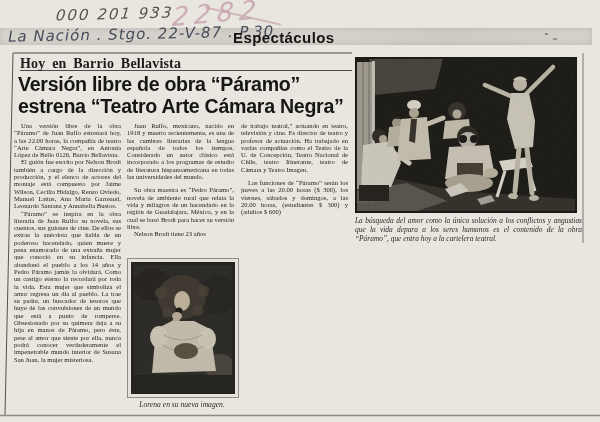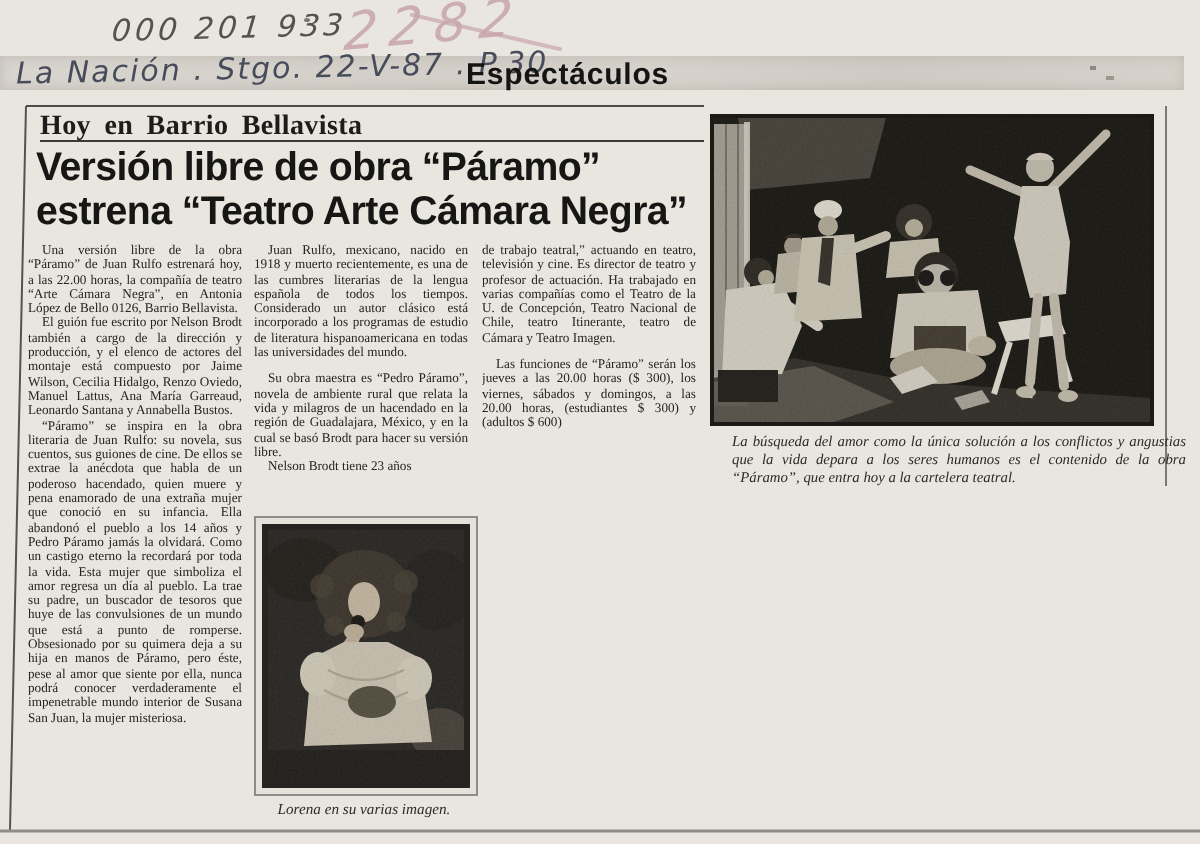--- a/index.html
+++ b/index.html
@@ -67,21 +67,20 @@
   .col3{left:241px; height:125px;}
   
   .photo-main{
     left:355px; top:57px; width:218px; height:152px;
     border:2px solid #1b1a17; background:#15140f;
   }
   .caption-main{
     left:355px; top:216px; width:227px; height:30px; overflow:hidden;
     font-style:italic; font-size:7.4px; line-height:9.2px; color:#2b2a27;
     text-align:justify;
-    margin-left:11px;
   }
   .photo-inset{
     left:127px; top:258px; width:104px; height:132px;
     border:1px solid #8f8c85; background:#262420; padding:3px;
     background-clip:content-box; box-shadow:inset 0 0 0 3px #e5e2db;
   }
   .caption-inset{
     left:120px; top:400px; width:124px; text-align:center;
     font-style:italic; font-size:7.6px; color:#2b2a27;
   }
@@ -224,15 +223,15 @@
       <ellipse cx="25" cy="72" rx="9" ry="11" fill="#ddd6c4"></ellipse>
       <ellipse cx="73" cy="74" rx="9" ry="11" fill="#ddd6c4"></ellipse>
       <path d="M30,70 q18,10 38,0" stroke="#b7ae9a" stroke-width="1.2" fill="none"></path>
       <path d="M28,80 q20,12 42,1" stroke="#b7ae9a" stroke-width="1.2" fill="none"></path>
 
       <ellipse cx="52" cy="86" rx="12" ry="8" fill="#55503f"></ellipse>
       <rect x="0" y="110" width="98" height="16" fill="#1d1b17"></rect>
       <rect width="98" height="126" filter="url(#grain)" opacity="0.16"></rect>
     </svg>
   </div>
-  <div class="abs caption-inset">Lorena en su varias imagen.</div>
+  <div class="abs caption-inset">Lorena en su nueva imagen.</div>
 
 </div>
 
 </body></html>

